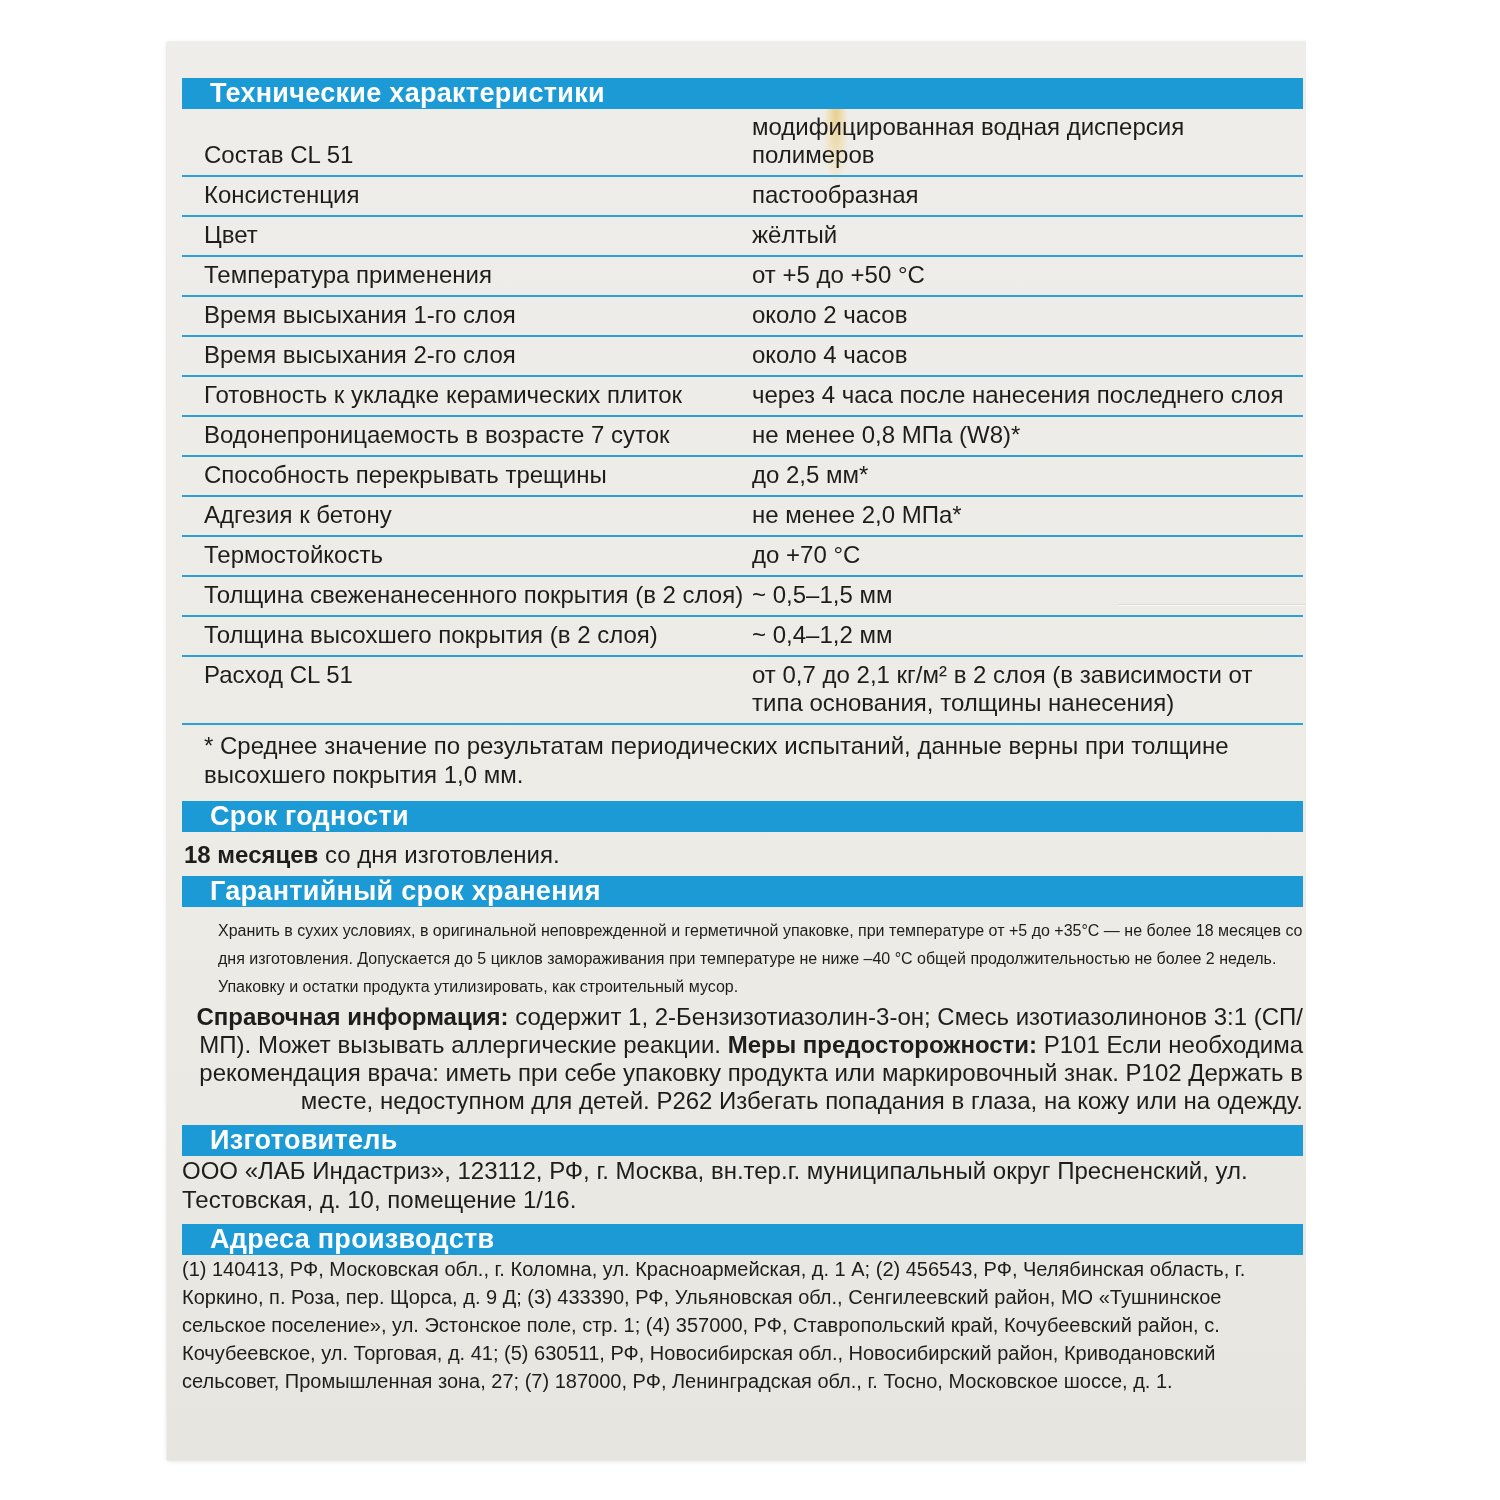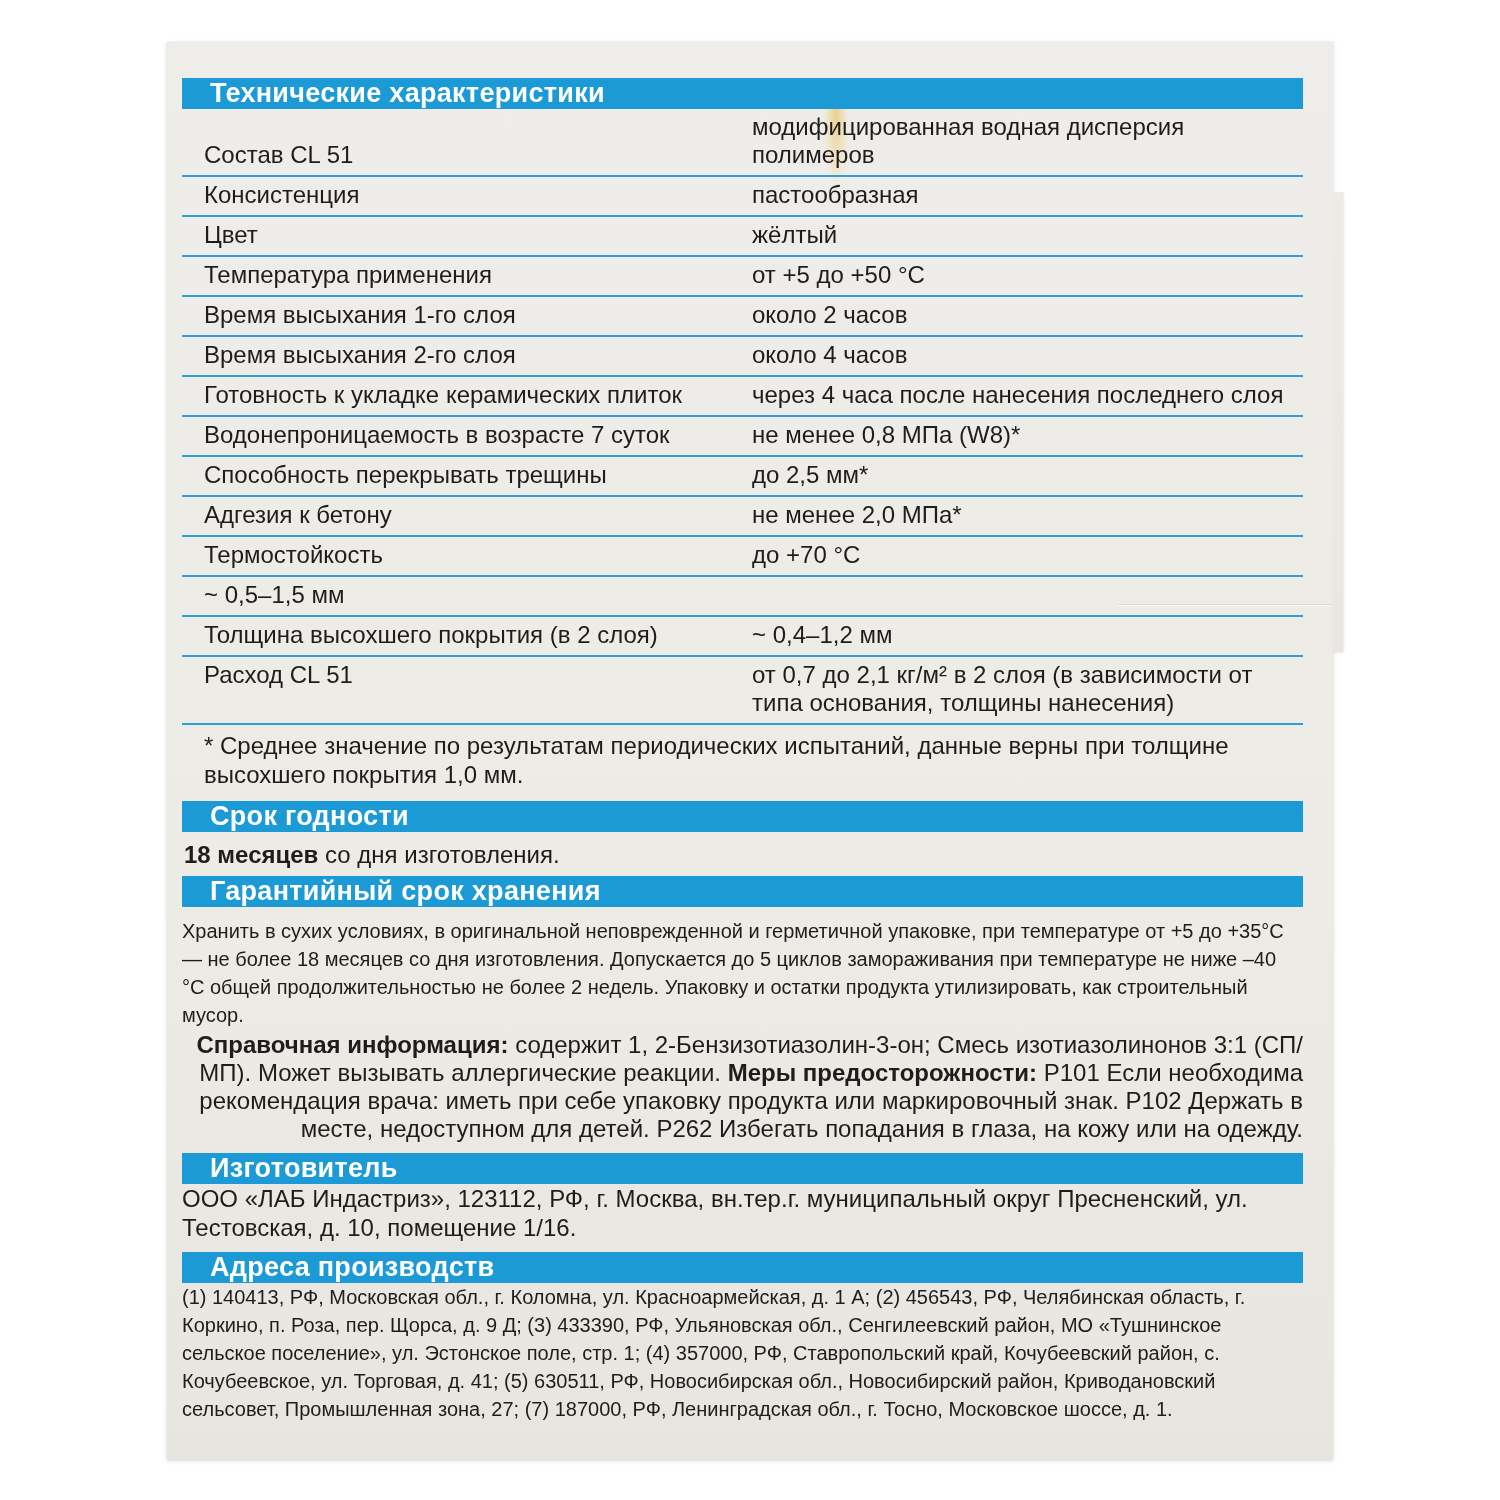--- a/index.html
+++ b/index.html
@@ -1,18 +1,18 @@
 <!DOCTYPE html>
 <html><head>
 <meta charset="utf-8">
 <style>
   * { margin:0; padding:0; box-sizing:border-box; }
   html,body { width:1500px; height:1500px; background:#ffffff;
               font-family:"Liberation Sans", sans-serif; color:#1e1d1b; }
-  .stage { position:relative; width:1500px; height:1500px; overflow:hidden; }
+  .stage { position:relative; width:1306px; height:1500px; overflow:hidden; }
 
   
   .label {
     position:absolute; left:167px; top:42px; width:1166px; height:1418px;
     background:linear-gradient(180deg,#efede9 0%, #edebe6 62%, #e7e5e0 100%);
     box-shadow:0 1px 5px rgba(0,0,0,.12), 0 0 1px rgba(0,0,0,.18);
   }
   .label-fold {
     position:absolute; top:150px; right:-10px; width:11px; height:460px;
     background:linear-gradient(180deg,#edebe6,#e9e7e2);
@@ -50,21 +50,21 @@
   .spec-row.first { min-height:46px; }
   .spec-row.tall  { min-height:58px; align-items:start; }
   .spec-value { padding-right:4px; }
 
   .footnote {
     margin-top:6px; padding-left:22px;
     font-size:24px; line-height:29px;
   }
 
   
-  .para  { margin-top:10px; font-size:20px; line-height:28px; }
+  .para  { margin-top:10px; font-size:16px; line-height:28px;margin-left:36px; }
   .para2 { margin-top:2px;  font-size:24px; line-height:28px;text-align:right; }
   .shelf { margin:10px 0 8px 2px; font-size:24px; line-height:26px; }
   .mt12 { margin-top:12px; }
   .mt10 { margin-top:10px; }
   .addr { margin-top:0; font-size:20px; line-height:28px; }
   .manuf { margin-top:0; font-size:24px; line-height:29px; }
   b { font-weight:bold; }
 </style>
 </head>
 <body>
@@ -120,20 +120,21 @@
         </div>
         <div class="spec-row">
           <span class="spec-label">Адгезия к бетону</span>
           <span class="spec-value">не менее 2,0 МПа*</span>
         </div>
         <div class="spec-row">
           <span class="spec-label">Термостойкость</span>
           <span class="spec-value">до +70 °С</span>
         </div>
         <div class="spec-row">
+          <span class="spec-label">Толщина свеженанесенного покрытия (в 2 слоя)</span>
           <span class="spec-value">~ 0,5–1,5 мм</span>
         </div>
         <div class="spec-row">
           <span class="spec-label">Толщина высохшего покрытия (в 2 слоя)</span>
           <span class="spec-value">~ 0,4–1,2 мм</span>
         </div>
         <div class="spec-row tall">
           <span class="spec-label">Расход CL 51</span>
           <span class="spec-value">от 0,7 до 2,1 кг/м² в 2 слоя (в зависимости от типа основания, толщины нанесения)</span>
         </div>

